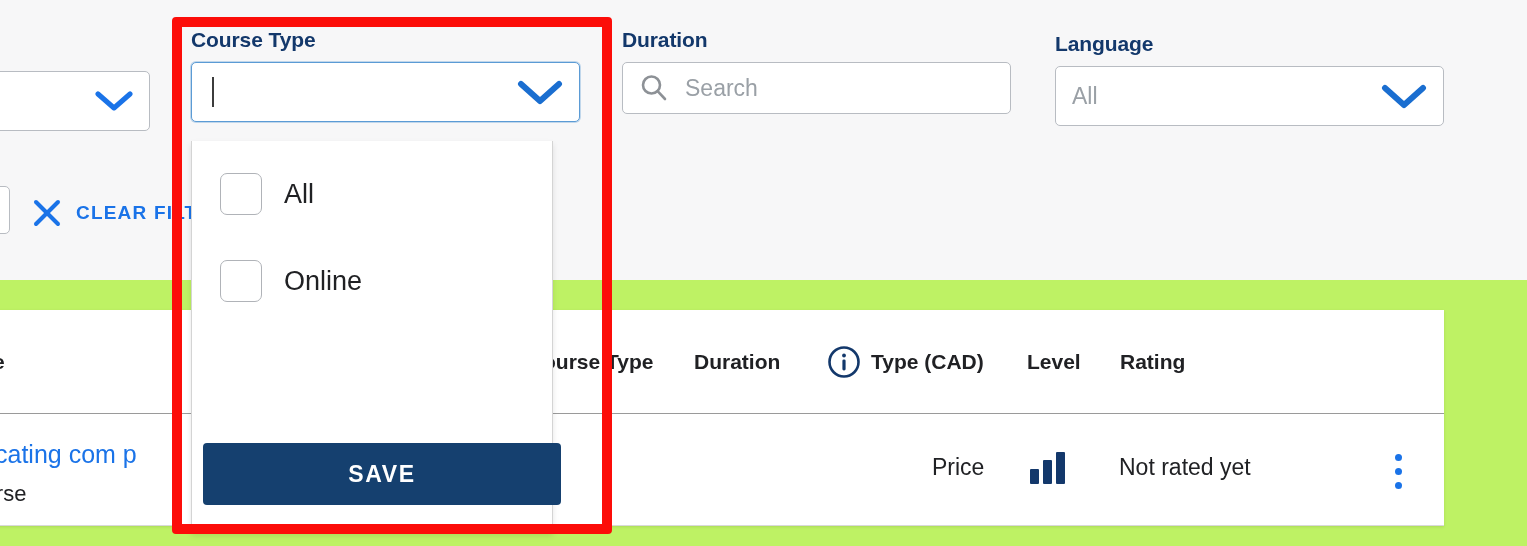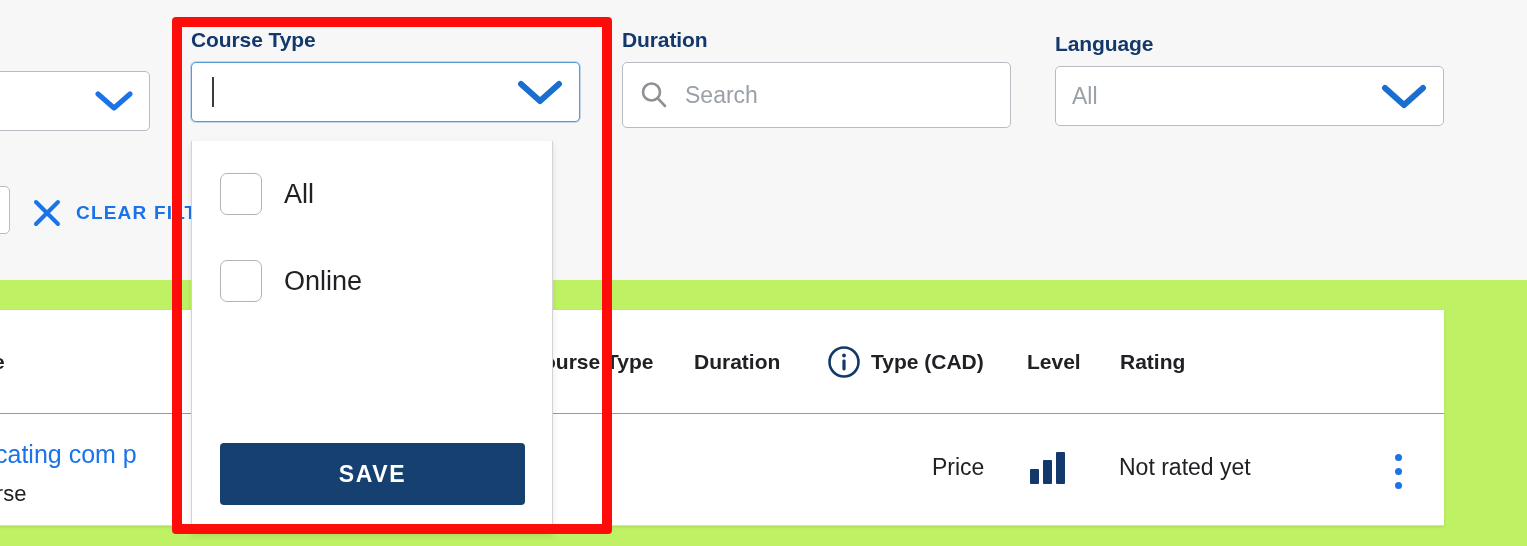--- a/index.html
+++ b/index.html
@@ -72,21 +72,21 @@
   .text-caret {
     width: 2px;
     height: 30px;
     background: #3c3c3c;
     margin-left: 4px;
   }
 
   
   .search-box {
     position: relative;
-    height: 66px;
+    height: 52px;
     background: #ffffff;
     border: 1px solid #b8bcc2;
     border-radius: 5px;
     display: flex;
     align-items: center;
     padding: 0 16px;
     gap: 16px;
   }
   .search-placeholder {
     font-size: 23px;
@@ -222,23 +222,23 @@
     flex: 0 0 auto;
   }
   .option-label {
     font-size: 27px;
     color: #202124;
     white-space: nowrap;
   }
 
   .save-btn {
     position: absolute;
-    left: 28px;
+    left: 11px;
     top: 302px;
-    width: 305px;
+    width: 358px;
     height: 62px;
     background: #15406f;
     border: none;
     border-radius: 4px;
     color: #ffffff;
     font-size: 23px;
     font-weight: bold;
     letter-spacing: 1.6px;
     font-family: "Liberation Sans", sans-serif;
     cursor: pointer;

